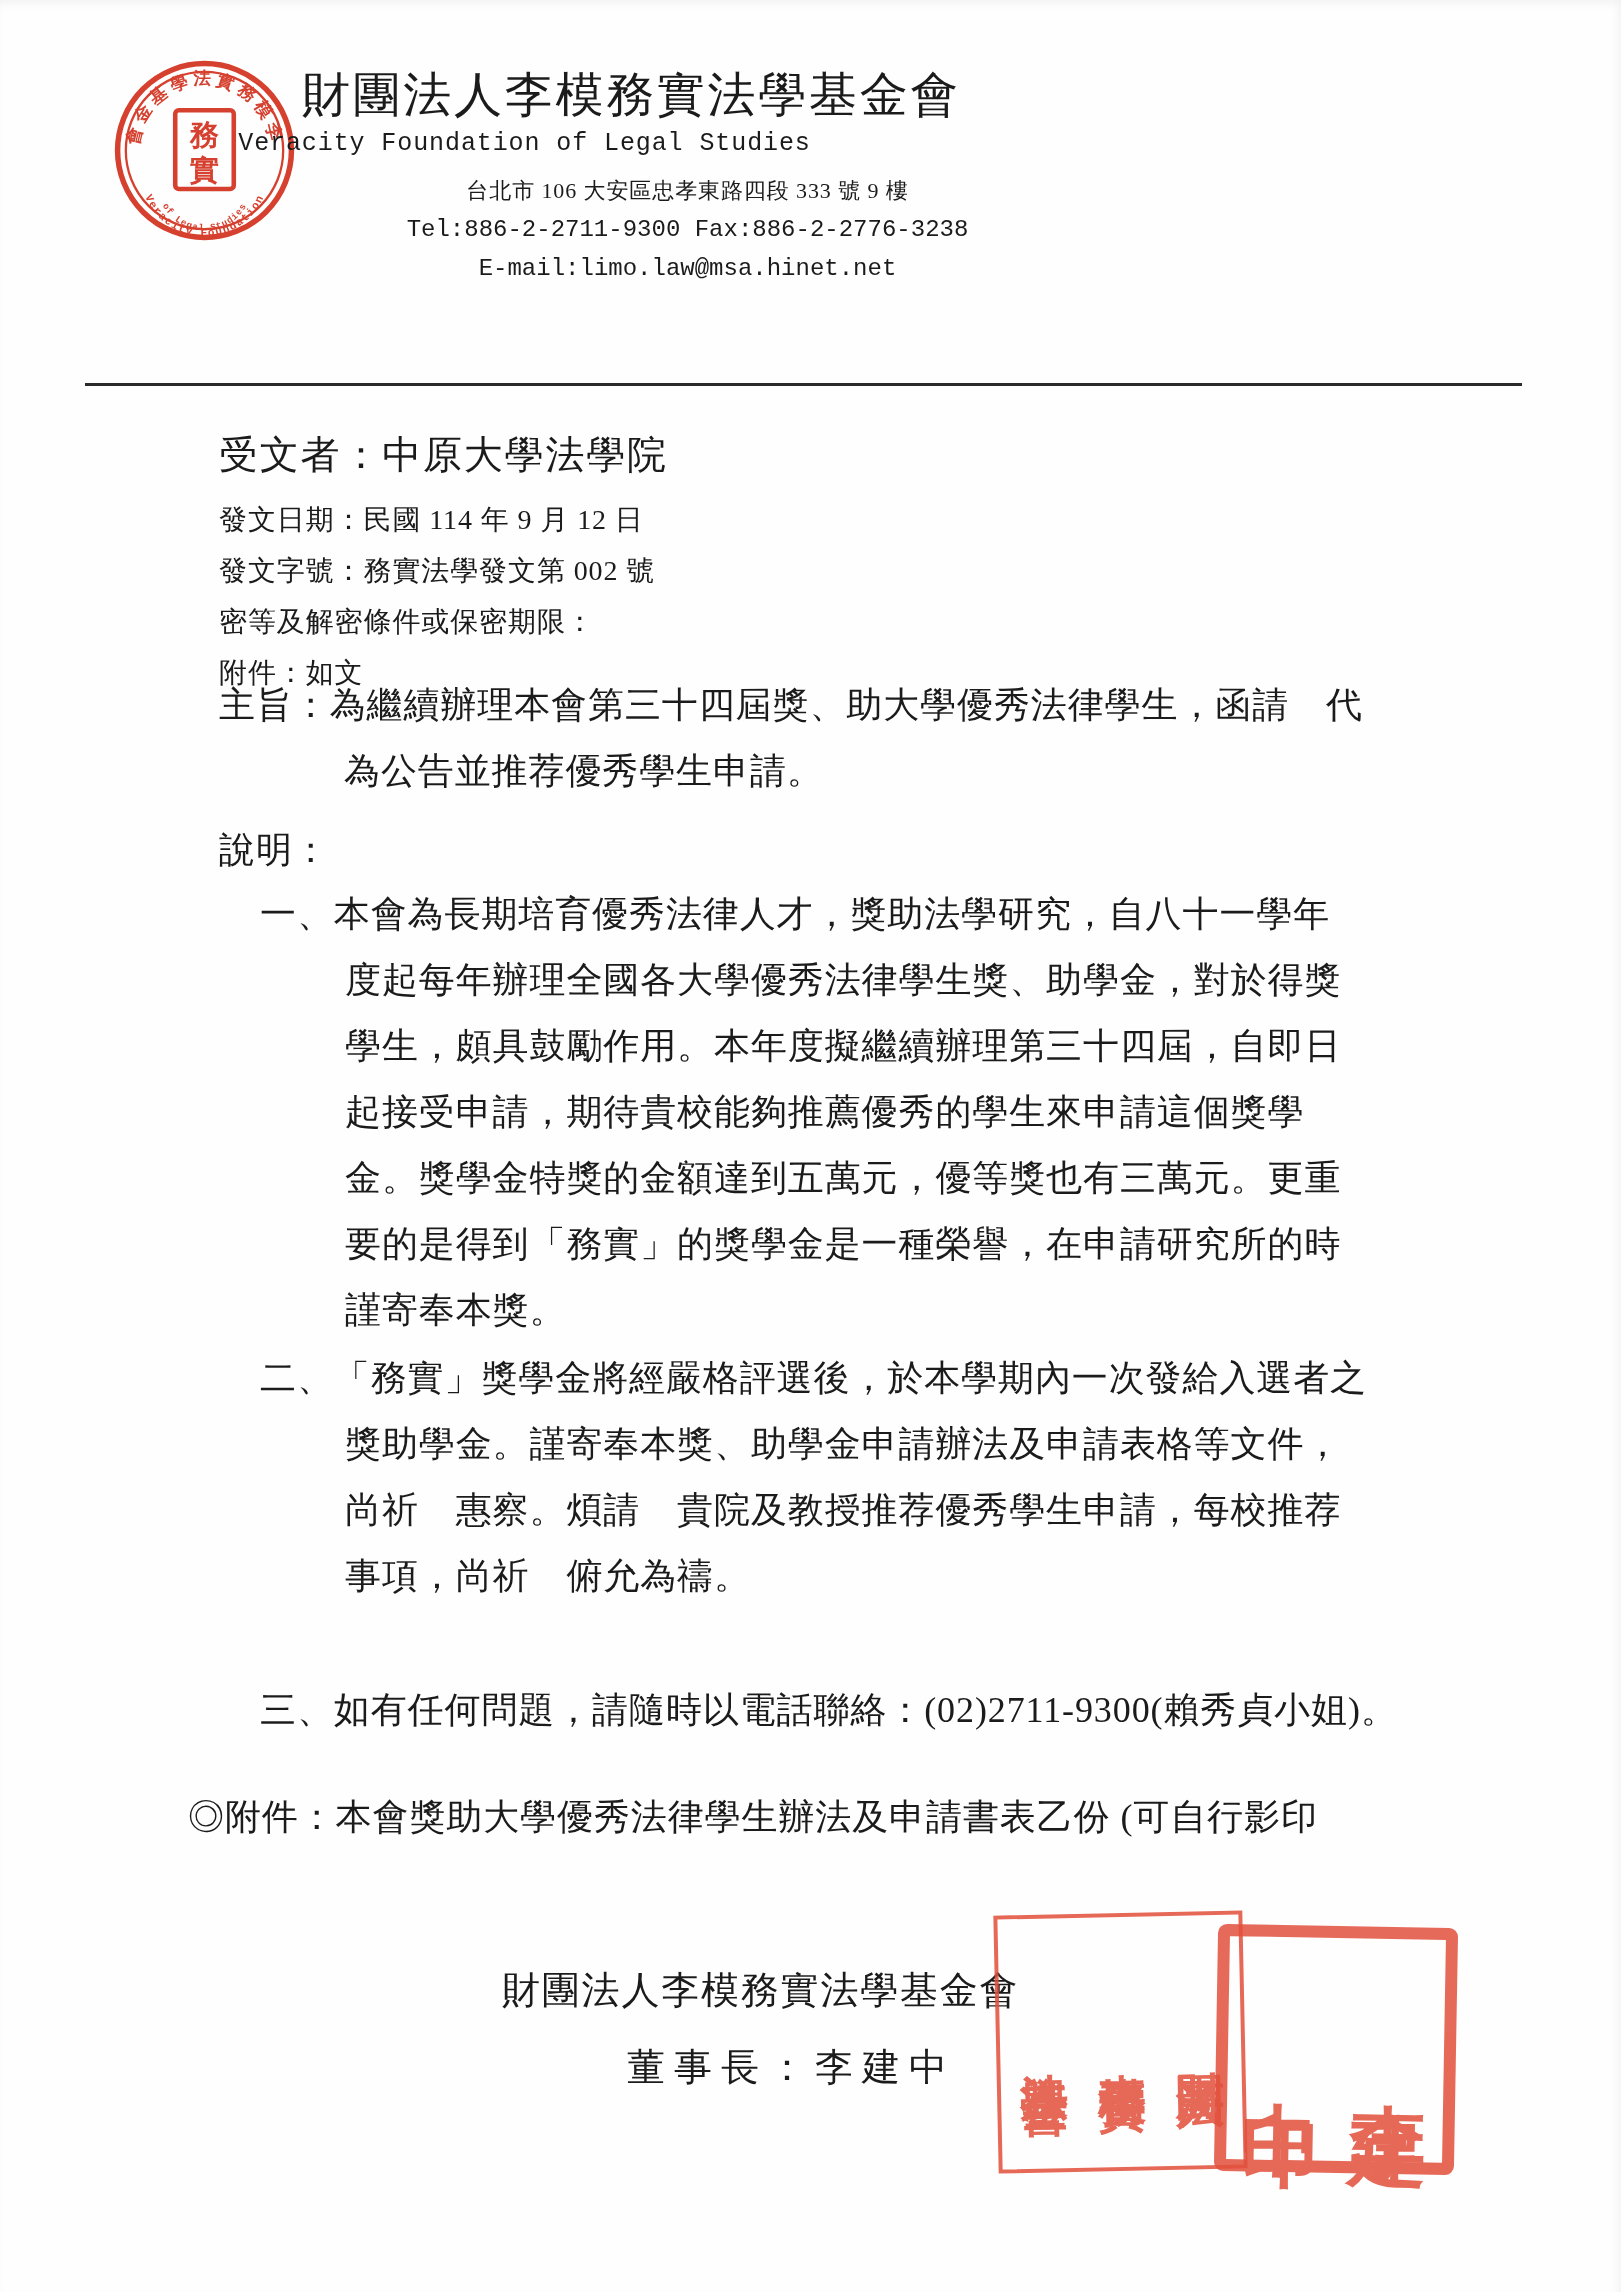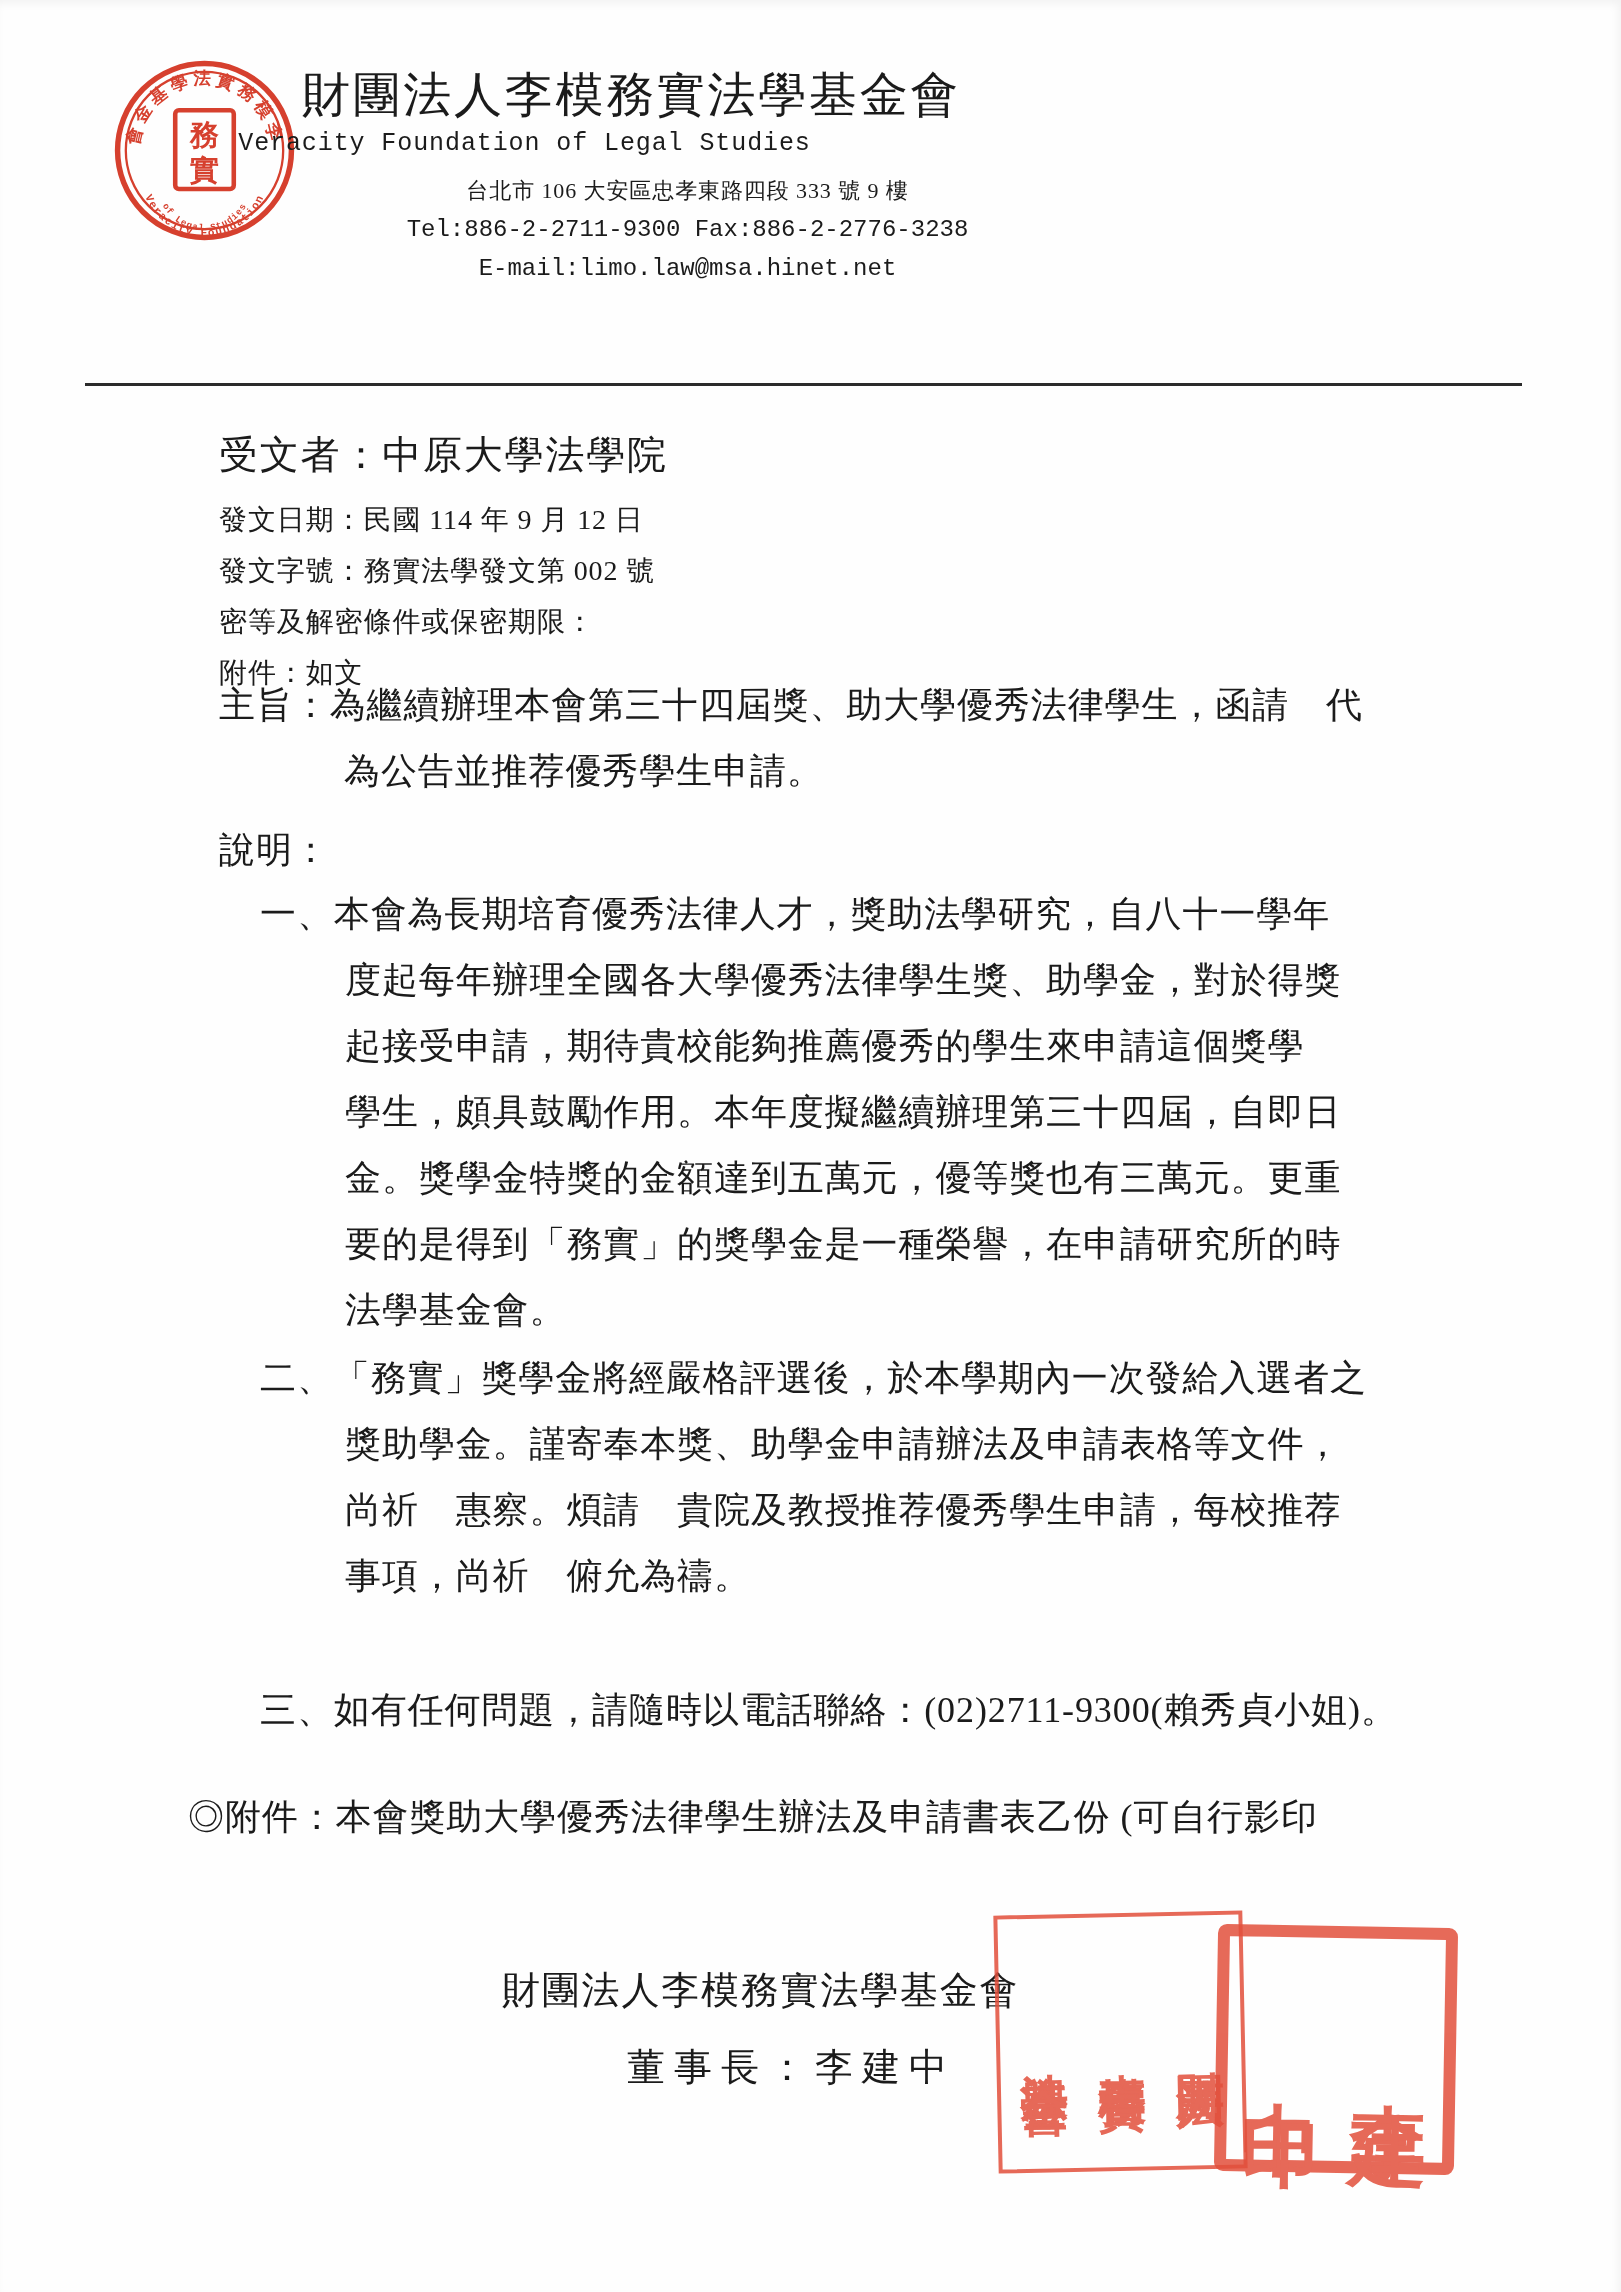--- a/index.html
+++ b/index.html
@@ -114,25 +114,25 @@
   <div class="subject">
     <div class="l40">主旨：為繼續辦理本會第三十四屆獎、助大學優秀法律學生，函請　代</div>
     <div class="l40 subj-cont">為公告並推荐優秀學生申請。</div>
   </div>
 
   <div class="expl-head l40">說明：</div>
 
   <div class="item1">
     <div class="l40">一、本會為長期培育優秀法律人才，獎助法學研究，自八十一學年</div>
     <div class="l40 cont">度起每年辦理全國各大學優秀法律學生獎、助學金，對於得獎</div>
+    <div class="l40 cont">學生，頗具鼓勵作用。本年度擬繼續辦理第三十四屆，自即日</div>
     <div class="l40 cont">起接受申請，期待貴校能夠推薦優秀的學生來申請這個獎學</div>
-    <div class="l40 cont">學生，頗具鼓勵作用。本年度擬繼續辦理第三十四屆，自即日</div>
     <div class="l40 cont">金。獎學金特獎的金額達到五萬元，優等獎也有三萬元。更重</div>
     <div class="l40 cont">要的是得到「務實」的獎學金是一種榮譽，在申請研究所的時</div>
-    <div class="l40 cont">法學基金會。</div>
+    <div class="l40 cont">謹寄奉本獎。</div>
   </div>
 
   <div class="item2">
     <div class="l40">二、「務實」獎學金將經嚴格評選後，於本學期內一次發給入選者之</div>
     <div class="l40 cont">獎助學金。謹寄奉本獎、助學金申請辦法及申請表格等文件，</div>
     <div class="l40 cont">尚祈　惠察。煩請　貴院及教授推荐優秀學生申請，每校推荐</div>
     <div class="l40 cont">事項，尚祈　俯允為禱。</div>
   </div>
 
   <div class="item3 l40">三、如有任何問題，請隨時以電話聯絡：(02)2711-9300(賴秀貞小姐)。</div>

